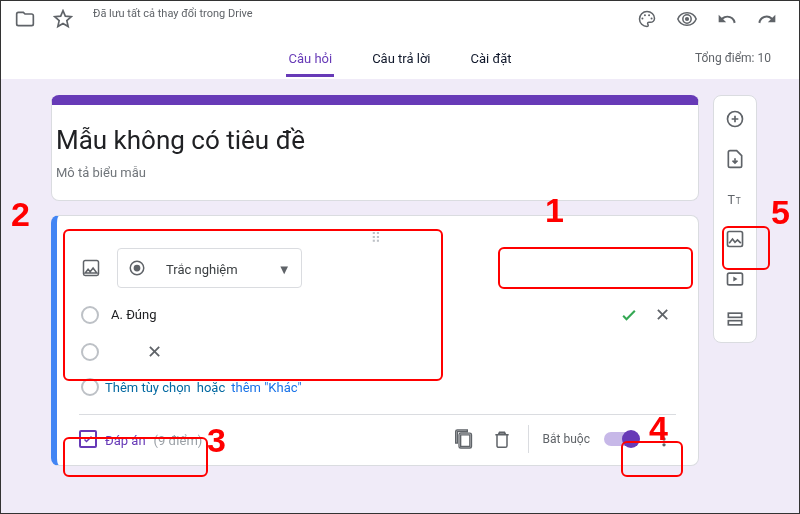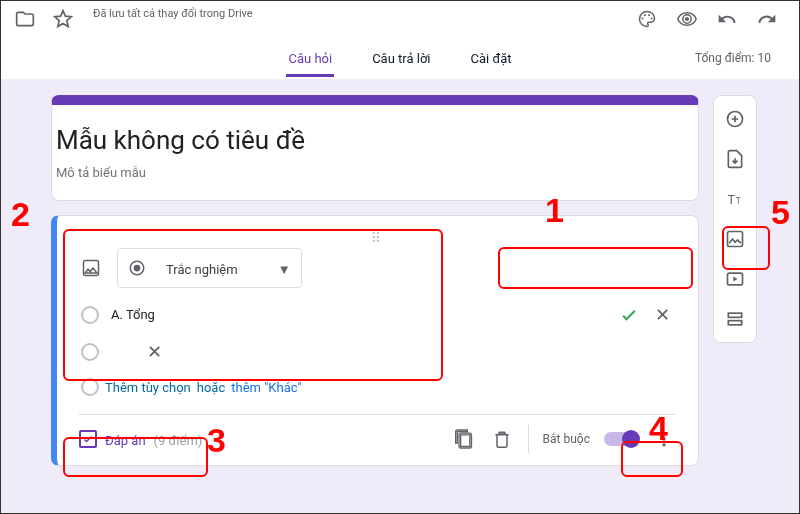--- a/index.html
+++ b/index.html
@@ -119,21 +119,21 @@
               <circle cx="12" cy="12" r="9" fill="none" stroke="#5f6368" stroke-width="2"></circle>
               <circle cx="12" cy="12" r="4.5" fill="#5f6368"></circle>
             </svg>
      <span>Trắc nghiệm</span>
      <span style="flex:1"></span>
      <span style="color:#5f6368">▼</span>
     </div>
    </div>
    <div class="opt">
     <div class="rad"></div>
-    <div class="otxt">A. Tổng</div>
+    <div class="otxt">A. Đúng</div>
     <svg class="chk" width="20" height="20" viewBox="0 0 24 24">
             <path fill="none" stroke="currentColor" stroke-width="2.5" d="M5 13l4 4L19 7"></path>
           </svg>
     <div class="x">✕</div>
    </div>
    <div class="opt">
     <div class="rad"></div>
     <div style="width:20px"></div>
     <div class="x">✕</div>
    </div>

